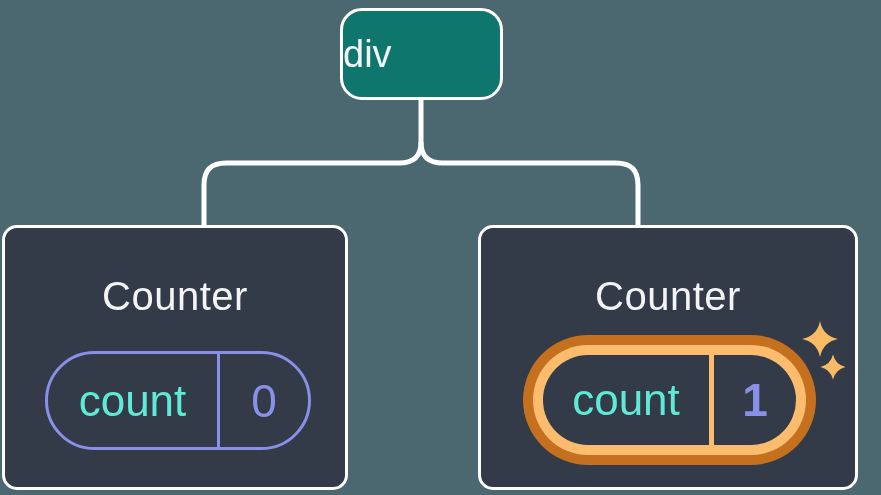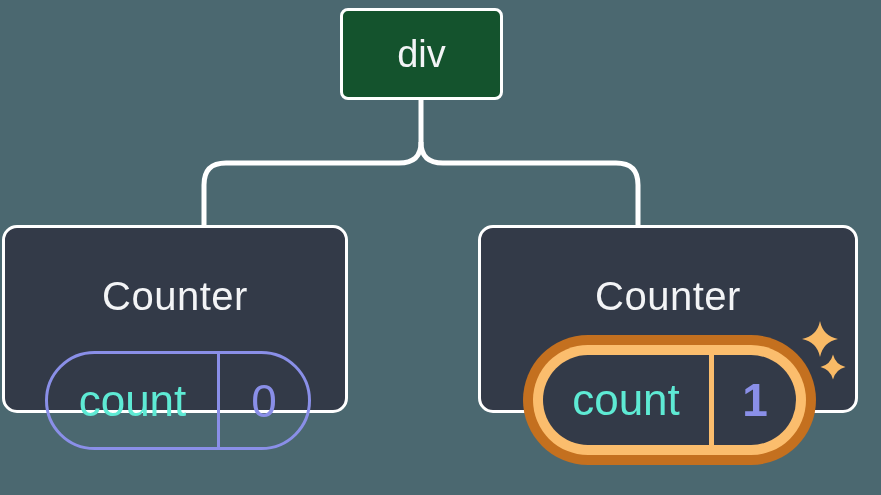--- a/index.html
+++ b/index.html
@@ -6,28 +6,28 @@
   .stage {
     position:relative; width:881px; height:495px;
     background:#4B6870; overflow:hidden;
     font-family:"Liberation Sans", sans-serif;
   }
   .overlay-svg { position:absolute; left:0; top:0; pointer-events:none; }
 
   
   .node-root {
     position:absolute; left:340px; top:8px; width:163px; height:92px;
-    background:#14532d; border:3px solid #FFFFFF; border-radius:8px;
-    box-sizing:border-box; display:flex; align-items:center; justify-content:center;
+    background:#0f766e; border:3px solid #FFFFFF; border-radius:22px;
+    box-sizing:border-box; display:flex; align-items:center; 
   }
   .node-root-label { color:#F3F4F6; font-size:38px; }
 
   
   .card {
-    position:absolute; top:225px; height:188px;
+    position:absolute; top:225px; height:265px;
     background:#333A48; border:3px solid #FFFFFF; border-radius:15px;
     box-sizing:border-box;
   }
   .card-left  { left:2px;   width:346px; }
   .card-right { left:478px; width:380px; }
   .card-title {
     position:absolute; left:0; right:0; top:46px; text-align:center;
     color:#F3F4F6; font-size:40px; letter-spacing:0.5px;
   }
 

